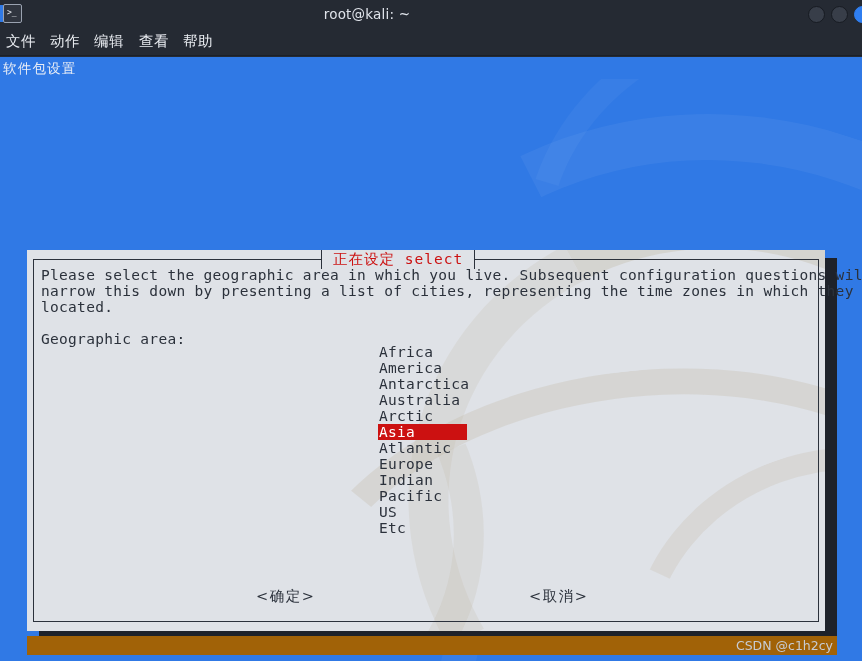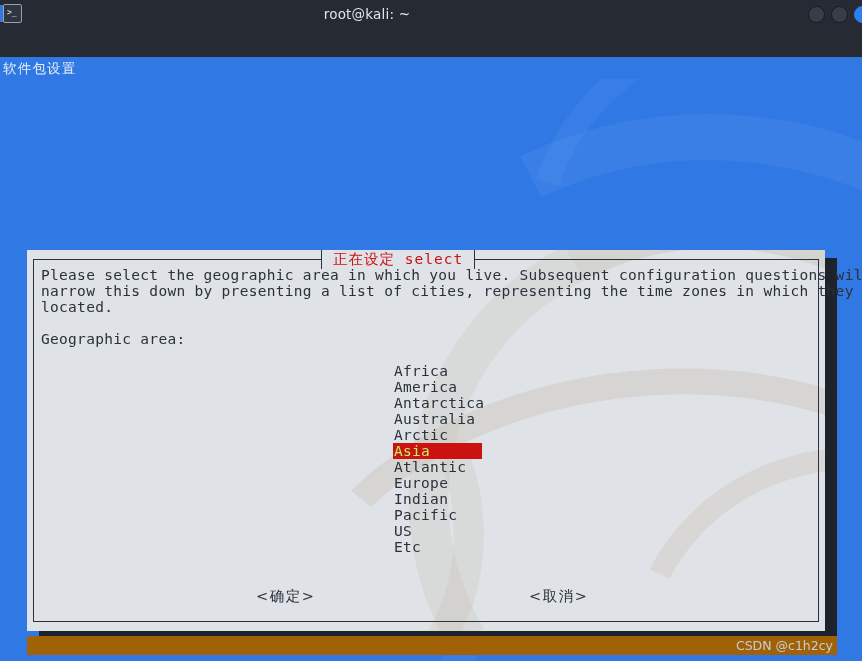--- a/index.html
+++ b/index.html
@@ -247,37 +247,36 @@
     white-space: pre;
     letter-spacing: 0.3px;
   }
   #body-l1 { left: 41px; top: 267px; }
   #body-l2 { left: 41px; top: 283px; }
   #body-l3 { left: 41px; top: 299px; }
   #geo-label { left: 41px; top: 331px; }
 
   #arealist {
     position: absolute;
-    left: 378px; top: 363px;
+    left: 378px; top: 344px;
     width: 120px;
-    margin-left: 15px;
   }
   .area-item {
     height: 16px;
     line-height: 16px;
     font-family: "DejaVu Sans Mono", "Liberation Mono", monospace;
     font-size: 14.5px;
     color: #2b313b;
     letter-spacing: 0.3px;
     padding-left: 1px;
     white-space: pre;
   }
   .area-item.sel {
     background: #cc1111;
-    color: #bef264;
+    color: #ffffff;
     width: 88px;
   }
 
   .dlg-btn {
     position: absolute;
     top: 587px;
     font-size: 14.5px;
     line-height: 18px;
     color: #2b313b;
     letter-spacing: 1.5px;
@@ -312,20 +311,27 @@
     <div id="icon-blue-edge"></div>
     <div id="win-icon">
       <span class="glyph">&gt;_</span>
     </div>
     <div id="win-title">root@kali: ~</div>
     <div class="wbtn" id="wbtn-1"></div>
     <div class="wbtn" id="wbtn-2"></div>
     <div class="wbtn" id="wbtn-3"></div>
   </div>
 
+  <div id="menubar">
+    <div class="menu-item" style="left:6px">文件</div>
+    <div class="menu-item" style="left:50px">动作</div>
+    <div class="menu-item" style="left:94px">编辑</div>
+    <div class="menu-item" style="left:139px">查看</div>
+    <div class="menu-item" style="left:183px">帮助</div>
+  </div>
 
   <div id="term">
     <div class="wp" id="wp1"></div>
     <div class="wp" id="wp2"></div>
     <div class="wp" id="wp3"></div>
     <div class="wp" id="wp4"></div>
 
     <div id="pkg-bar">
       <span>软件包设置</span>
     </div>

